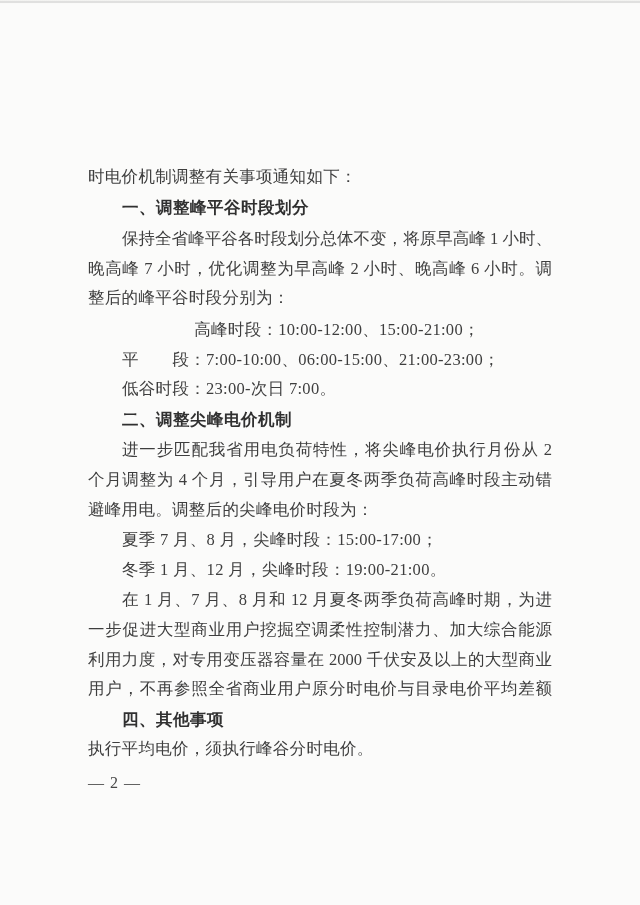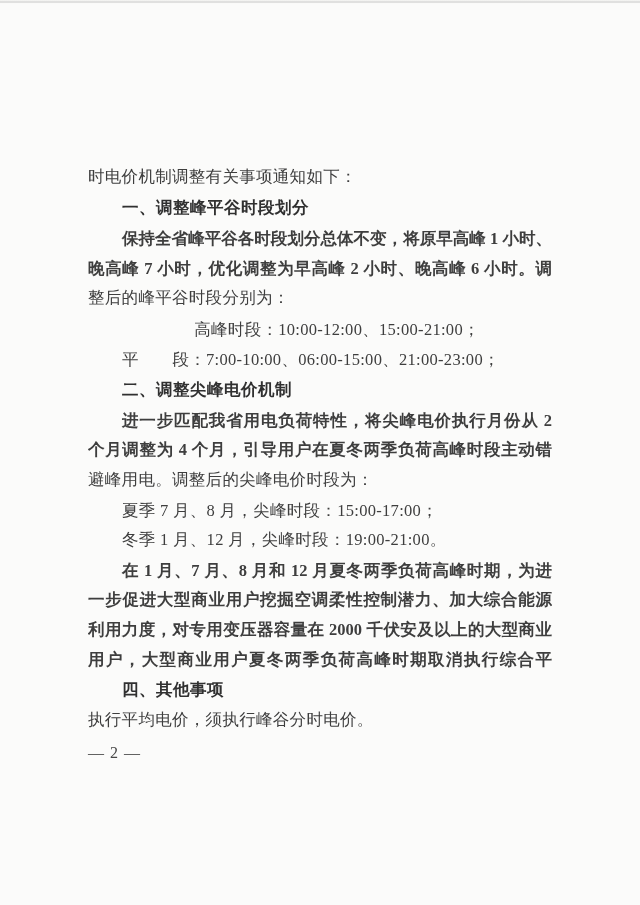--- a/index.html
+++ b/index.html
@@ -45,21 +45,20 @@
     overflow: hidden;
     letter-spacing: 0.3px;
     white-space: nowrap;
     color: #3e3e3e;
   }
   .line.fill {
     white-space: normal;
     text-align: justify;
     text-align-last: justify;
     letter-spacing: 0;
-    font-weight: bold;
   }
   .line.indent {
     text-indent: 34px;
   }
   .line.heading {
     font-family: "Liberation Sans", "DejaVu Sans", sans-serif;
     font-weight: 700;
     color: #303030;
     letter-spacing: 0.5px;
   }
@@ -85,34 +84,35 @@
     <div class="line">时电价机制调整有关事项通知如下：</div>
 
     <div class="line heading indent sp1">一、调整峰平谷时段划分</div>
 
     <div class="line indent fill sp2">保持全省峰平谷各时段划分总体不变，将原早高峰 1 小时、</div>
     <div class="line fill">晚高峰 7 小时，优化调整为早高峰 2 小时、晚高峰 6 小时。调</div>
     <div class="line">整后的峰平谷时段分别为：</div>
 
     <div class="line indent sp2">高峰时段：10:00-12:00、15:00-21:00；</div>
     <div class="line indent">平　　段：7:00-10:00、06:00-15:00、21:00-23:00；</div>
+    <div class="line indent">低谷时段：23:00-次日 7:00。</div>
 
     <div class="line heading indent sp1">二、调整尖峰电价机制</div>
 
     <div class="line indent fill sp1">进一步匹配我省用电负荷特性，将尖峰电价执行月份从 2</div>
     <div class="line fill">个月调整为 4 个月，引导用户在夏冬两季负荷高峰时段主动错</div>
     <div class="line">避峰用电。调整后的尖峰电价时段为：</div>
 
     <div class="line indent sp1">夏季 7 月、8 月，尖峰时段：15:00-17:00；</div>
     <div class="line indent">冬季 1 月、12 月，尖峰时段：19:00-21:00。</div>
 
 
     <div class="line indent fill sp1">在 1 月、7 月、8 月和 12 月夏冬两季负荷高峰时期，为进</div>
     <div class="line fill">一步促进大型商业用户挖掘空调柔性控制潜力、加大综合能源</div>
     <div class="line fill">利用力度，对专用变压器容量在 2000 千伏安及以上的大型商业</div>
-    <div class="line fill">用户，大型商业用户夏冬两季负荷高峰时期取消执行综合平</div>
+    <div class="line fill">用户，不再参照全省商业用户原分时电价与目录电价平均差额</div>
     <div class="line heading indent sp1">四、其他事项</div>
 
     <div class="line">执行平均电价，须执行峰谷分时电价。</div>
 
     <div class="footer-pagenum">— 2 —</div>
   </div>
 </div>
 
 </body></html>

